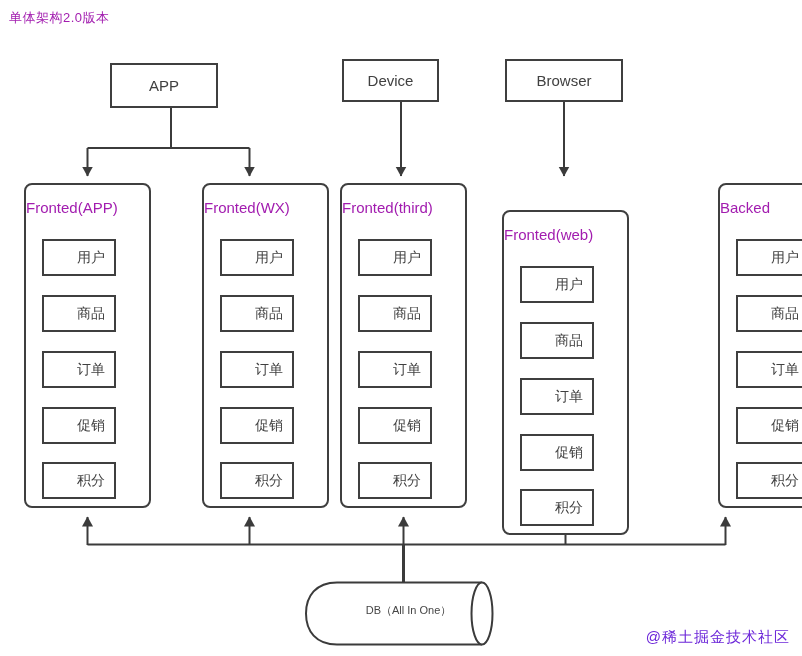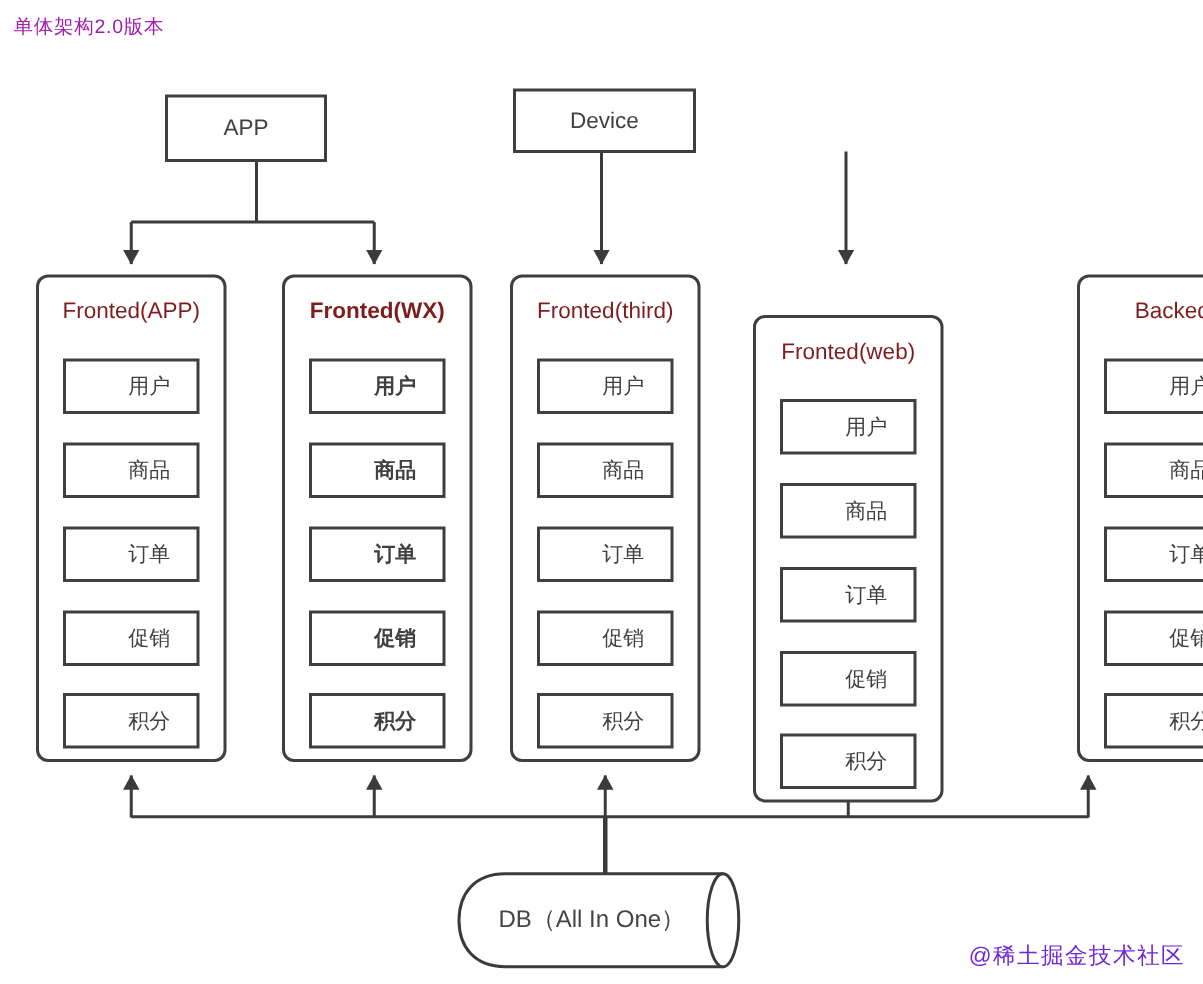--- a/index.html
+++ b/index.html
@@ -52,53 +52,53 @@
     border: 2px solid #3f3f3f;
     border-radius: 8px;
     z-index: 2;
   }
 
   .col-title {
     position: absolute;
     left: 0;
     top: 14px;
     width: 100%;
-    text-align: center;
+    text-align: left;
     font-size: 15px;
-    color: #7f1d1d;
+    color: #a21caf;
   }
 
   .module {
     position: absolute;
     left: 16px;
-    width: 91px;
+    width: 74px;
     height: 37px;
     background: #ffffff;
     border: 2px solid #3f3f3f;
     display: flex;
     align-items: center;
     justify-content: center;
     font-size: 14px;
     color: #404040;
     padding-left: 24px;
   }
 
   .m0 { top: 54px; }
   .m1 { top: 110px; }
   .m2 { top: 166px; }
   .m3 { top: 222px; }
   .m4 { top: 277px; }
 
   .db-label {
     position: absolute;
-    left: 306px;
+    left: 320px;
     top: 603px;
     width: 177px;
     text-align: center;
-    font-size: 16px;
+    font-size: 11px;
     color: #454545;
     z-index: 2;
   }
 
   .watermark {
     position: absolute;
     right: 12px;
     top: 628px;
     font-size: 15px;
     color: #6d28d9;
@@ -136,22 +136,25 @@
     <path d="M725.5,545 V517" fill="none" stroke="#3b3b3b" stroke-width="2" marker-end="url(#ah)"></path>
     <path d="M403.5,583 V544" fill="none" stroke="#3b3b3b" stroke-width="3"></path>
 
     <path d="M482,582.5 H337 C316,582.5 306,596 306,613.5 C306,631 316,644.5 337,644.5 H482" fill="#ffffff" stroke="#3b3b3b" stroke-width="2"></path>
     <ellipse cx="482" cy="613.5" rx="10.5" ry="31" fill="#ffffff" stroke="#3b3b3b" stroke-width="2"></ellipse>
   </svg>
 
   <div class="node top-node" style="left:110px; top:63px; width:108px; height:45px;">
     <span>APP</span>
   </div>
-  <div class="node top-node" style="left:342px; top:59px; width:122px; height:43px;">
+  <div class="node top-node" style="left:342px; top:59px; width:97px; height:43px;">
     <span>Device</span>
+  </div>
+  <div class="node top-node" style="left:505px; top:59px; width:118px; height:43px;">
+    <span>Browser</span>
   </div>
 
   <div class="column" style="left:24px;">
     <div class="col-title">Fronted(APP)</div>
     <div class="module m0">
         <span>用户</span>
       </div>
     <div class="module m1">
         <span>商品</span>
       </div>
@@ -159,21 +162,21 @@
         <span>订单</span>
       </div>
     <div class="module m3">
         <span>促销</span>
       </div>
     <div class="module m4">
         <span>积分</span>
       </div>
   </div>
 
-  <div class="column" style="left:188px;font-weight:bold;">
+  <div class="column" style="left:202px;">
     <div class="col-title">Fronted(WX)</div>
     <div class="module m0">
         <span>用户</span>
       </div>
     <div class="module m1">
         <span>商品</span>
       </div>
     <div class="module m2">
         <span>订单</span>
       </div>

